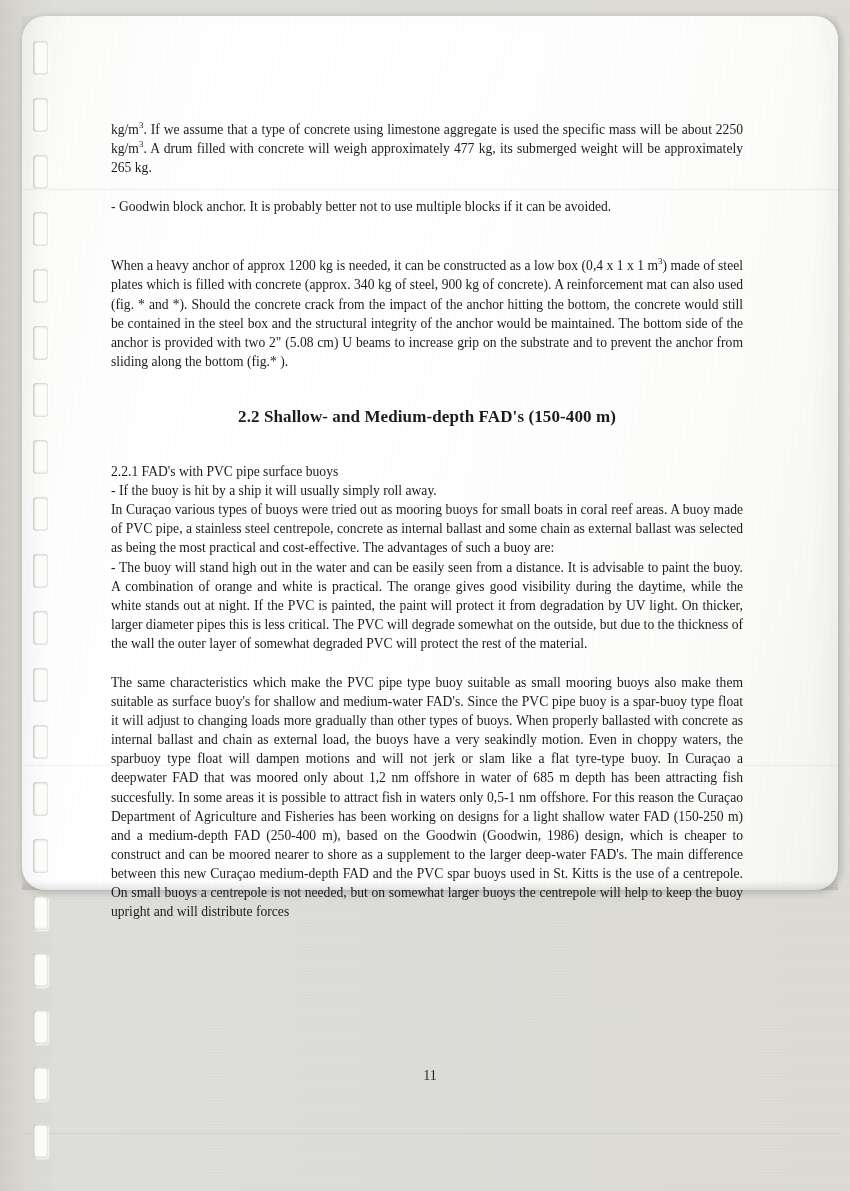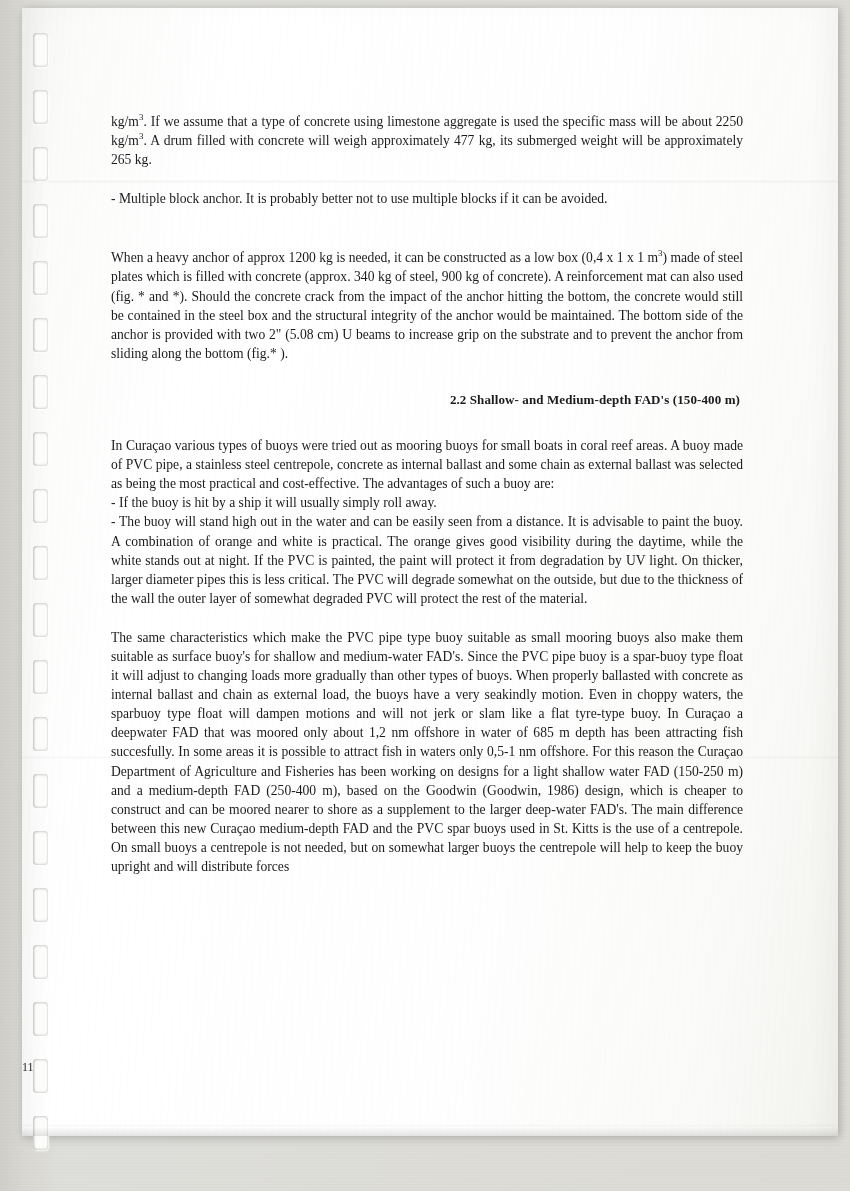--- a/index.html
+++ b/index.html
@@ -28,29 +28,30 @@
     inset: 0;
     background:
       repeating-linear-gradient(0deg, rgba(0,0,0,0.012) 0px, rgba(0,0,0,0.012) 1px, rgba(0,0,0,0) 1px, rgba(0,0,0,0) 3px);
     pointer-events: none;
   }
 
   
   .paper {
     position: absolute;
     left: 22px;
-    top: 8px;
+    top: 16px;
     width: 816px;
-    height: 1128px;
+    height: 874px;
     background:
       linear-gradient(100deg, #f4f4f2 0%, #fbfbfa 6%, #ffffff 22%, #fefefe 62%, #fafaf8 86%, #f2f2ef 100%);
     box-shadow:
       3px 0 7px rgba(0,0,0,0.13),
       0 4px 9px rgba(0,0,0,0.11),
       inset 0 0 40px rgba(0,0,0,0.012);
+    border-radius: 23px;
   }
   
   .paper::before {
     content: "";
     position: absolute;
     inset: 0;
     background:
       linear-gradient(90deg, rgba(0,0,0,0.030) 0px, rgba(0,0,0,0.0) 26px),
       linear-gradient(270deg, rgba(0,0,0,0.022) 0px, rgba(0,0,0,0.0) 30px),
       repeating-linear-gradient(93deg, rgba(0,0,0,0.009) 0px, rgba(0,0,0,0.009) 1px, rgba(255,255,255,0) 1px, rgba(255,255,255,0) 7px);
@@ -119,46 +120,46 @@
     text-align: justify;
     hyphens: none;
   }
   .para.last-ragged {
     text-align-last: left;
   }
   .gap-md { height: 20px; }
   .gap-lg { height: 24px; }
 
   .heading {
-    margin: 3px;
-    font-size: 13px;
+    margin: 12px;
+    font-size: 17px;
     font-weight: bold;
     letter-spacing: 0.1px;
-    text-align: right;
+    text-align: center;
   }
   .subheading {
     margin: 0;
     font-size: 13.6px;
     font-weight: normal;
     text-align: left;
   }
   sup {
     font-size: 0.66em;
     vertical-align: super;
     line-height: 0;
   }
 
   
   .page-number {
     position: absolute;
     left: 0;
     right: 0;
     top: 1052px;
-    text-align: left;
-    font-size: 12px;
+    text-align: center;
+    font-size: 14px;
     color: #2a2a2c;
   }
 
   
   .text-body, .page-number {
     filter: blur(0.16px) contrast(1.02);
   }
 </style>
 </head>
 <body>
@@ -195,42 +196,43 @@
     </div>
 
   <div class="text-body">
 
     <p class="para">
       kg/m<sup>3</sup>. If we assume that a type of concrete using limestone aggregate is used the specific mass will be about 2250 kg/m<sup>3</sup>. A drum filled with concrete will weigh approximately 477 kg, its submerged weight will be approximately 265 kg.
     </p>
 
     <div class="gap-md"></div>
 
-    <p class="para last-ragged">- Multiple block anchor. It is probably better not to use multiple blocks if it can be avoided.</p>
+    <p class="para last-ragged">- Goodwin block anchor. It is probably better not to use multiple blocks if it can be avoided.</p>
 
     <div class="gap-md"></div>
 
 
     <div class="gap-md"></div>
 
 
     <p class="para">
       When a heavy anchor of approx 1200 kg is needed, it can be constructed as a low box (0,4 x 1 x 1 m<sup>3</sup>) made of steel plates which is filled with concrete (approx. 340 kg of steel, 900 kg of concrete). A reinforcement mat can also used (fig. * and *). Should the concrete crack from the impact of the anchor hitting the bottom, the concrete would still be contained in the steel box and the structural integrity of the anchor would be maintained. The bottom side of the anchor is provided with two 2" (5.08 cm) U beams to increase grip on the substrate and to prevent the anchor from sliding along the bottom (fig.* ).
     </p>
 
     <div class="gap-lg"></div>
 
     <h2 class="heading">2.2  Shallow- and Medium-depth FAD's (150-400 m)</h2>
 
     <div class="gap-lg"></div>
 
+    <h3 class="subheading">2.2.1  FAD's with PVC pipe surface buoys</h3>
+
+    <p class="para last-ragged">- If the buoy is hit by a ship it will usually simply roll away.</p>
 
     <p class="para last-ragged">In Curaçao various types of buoys were tried out as mooring buoys for small boats in coral reef areas. A buoy made of PVC pipe, a stainless steel centrepole, concrete as internal ballast and some chain as external ballast was selected as being the most practical and cost-effective. The advantages of such a buoy are:</p>
-
-    <p class="para last-ragged">- If the buoy is hit by a ship it will usually simply roll away.</p>
 
 
     <p class="para last-ragged">- The buoy will stand high out in the water and can be easily seen from a distance. It is advisable to paint the buoy. A combination of orange and white is practical. The orange gives good visibility during the daytime, while the white stands out at night. If the PVC is painted, the paint will protect it from degradation by UV light. On thicker, larger diameter pipes this is less critical. The PVC will degrade somewhat on the outside, but due to the thickness of the wall the outer layer of somewhat degraded PVC will protect the rest of the material.</p>
 
     <div class="gap-md"></div>
 
     <p class="para">The same characteristics which make the PVC pipe type buoy suitable as small mooring buoys also make them suitable as surface buoy's for shallow and medium-water FAD's. Since the PVC pipe buoy is a spar-buoy type float it will adjust to changing loads more gradually than other types of buoys. When properly ballasted with concrete as internal ballast and chain as external load, the buoys have a very seakindly motion. Even in choppy waters, the sparbuoy type float will dampen motions and will not jerk or slam like a flat tyre-type buoy. In Curaçao a deepwater FAD that was moored only about 1,2 nm offshore in water of 685 m depth has been attracting fish succesfully. In some areas it is possible to attract fish in waters only 0,5-1 nm offshore. For this reason the Curaçao Department of Agriculture and Fisheries has been working on designs for a light shallow water FAD (150-250 m) and a medium-depth FAD (250-400 m), based on the Goodwin (Goodwin, 1986) design, which is cheaper to construct and can be moored nearer to shore as a supplement to the larger deep-water FAD's. The main difference between this new Curaçao medium-depth FAD and the PVC spar buoys used in St. Kitts is the use of a centrepole. On small buoys a centrepole is not needed, but on somewhat larger buoys the centrepole will help to keep the buoy upright and will distribute forces</p>
 
   </div>
 

